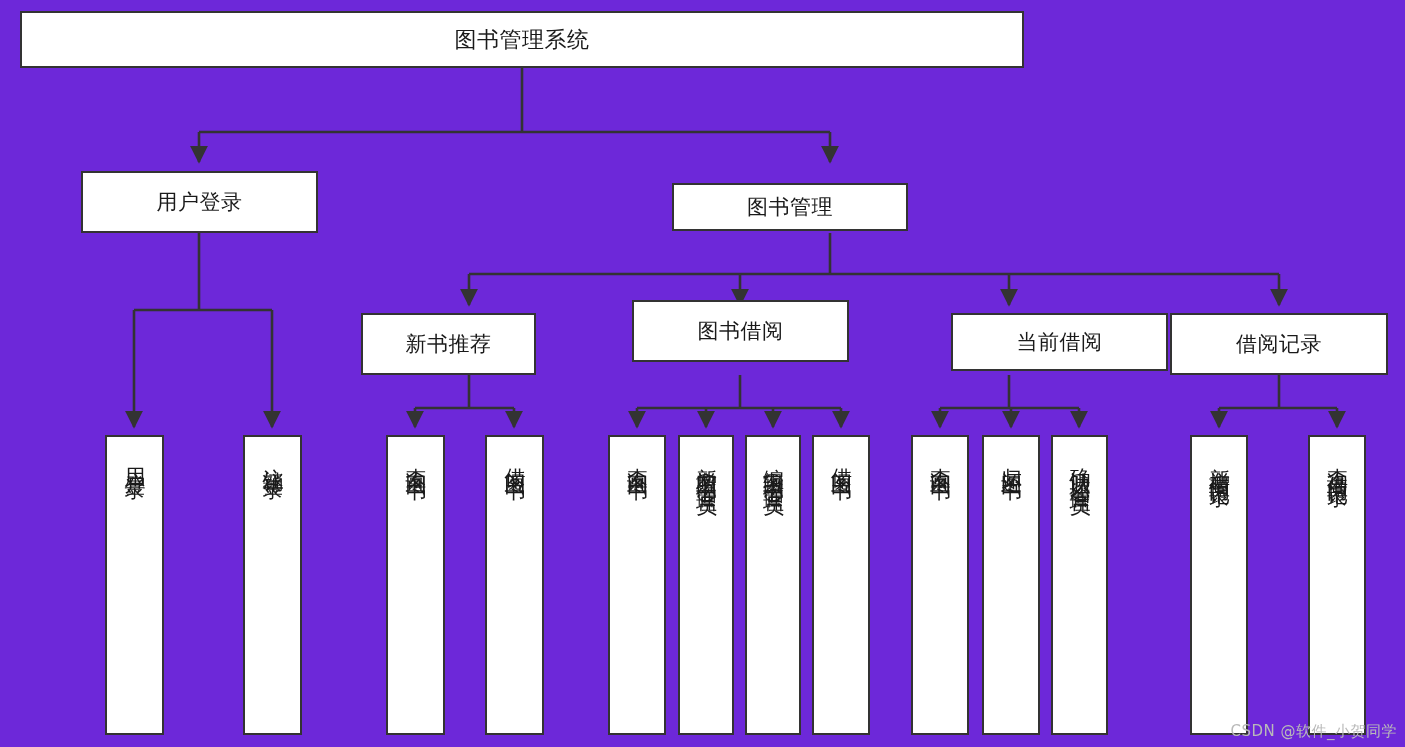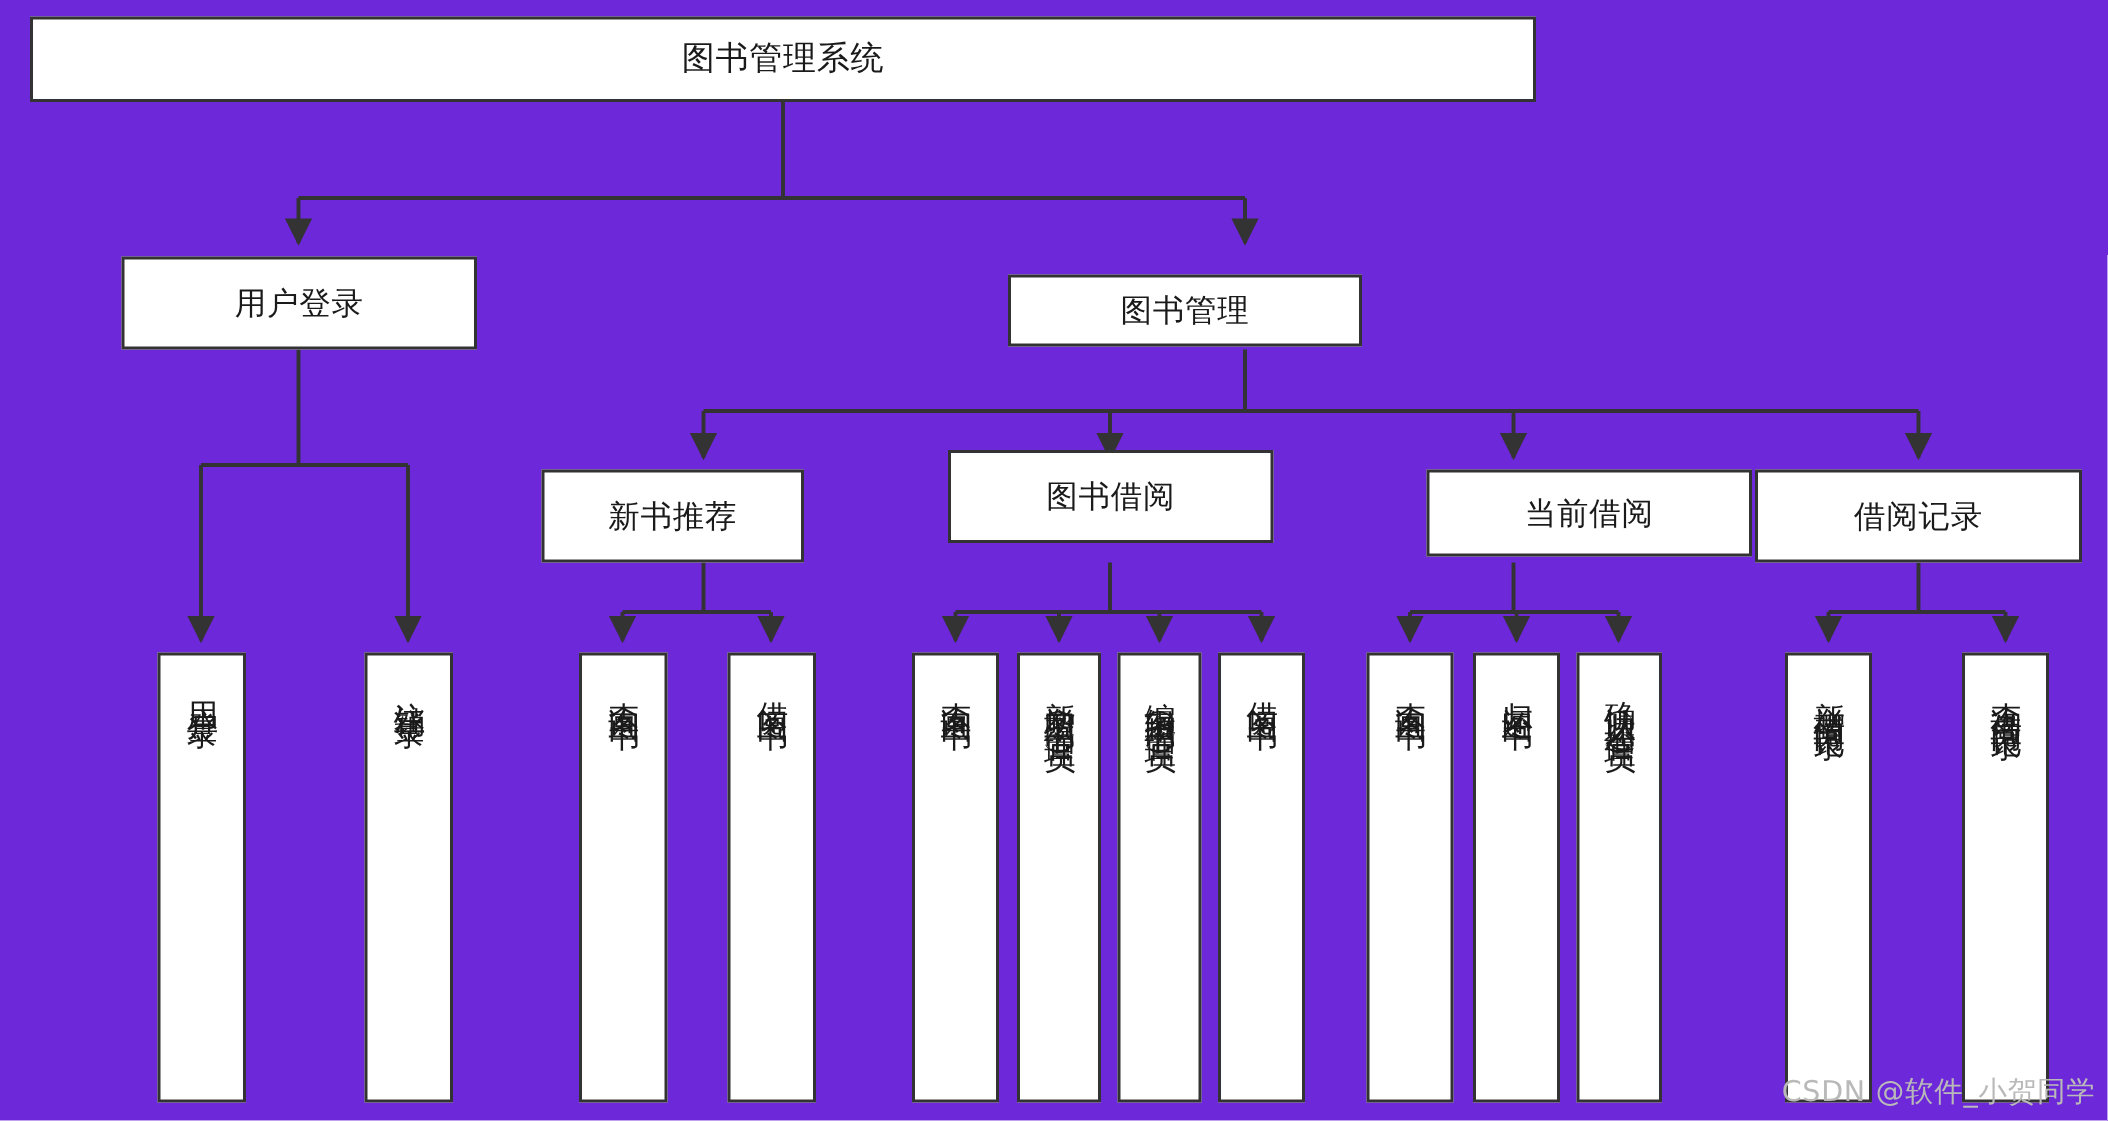--- a/index.html
+++ b/index.html
@@ -63,21 +63,21 @@
     text-orientation: upright;
     -webkit-text-orientation: upright;
     letter-spacing: 4px;
     line-height: 1;
     white-space: nowrap;
   }
   .watermark {
     position: absolute;
     right: 8px;
     bottom: 6px;
-    font-size: 19px;
+    font-size: 15px;
     color: #b9b9b9;
     letter-spacing: 0.5px;
     z-index: 3;
     white-space: nowrap;
     font-family: "DejaVu Sans", "Liberation Sans", sans-serif;
   }
 </style>
 </head>
 <body>
 

